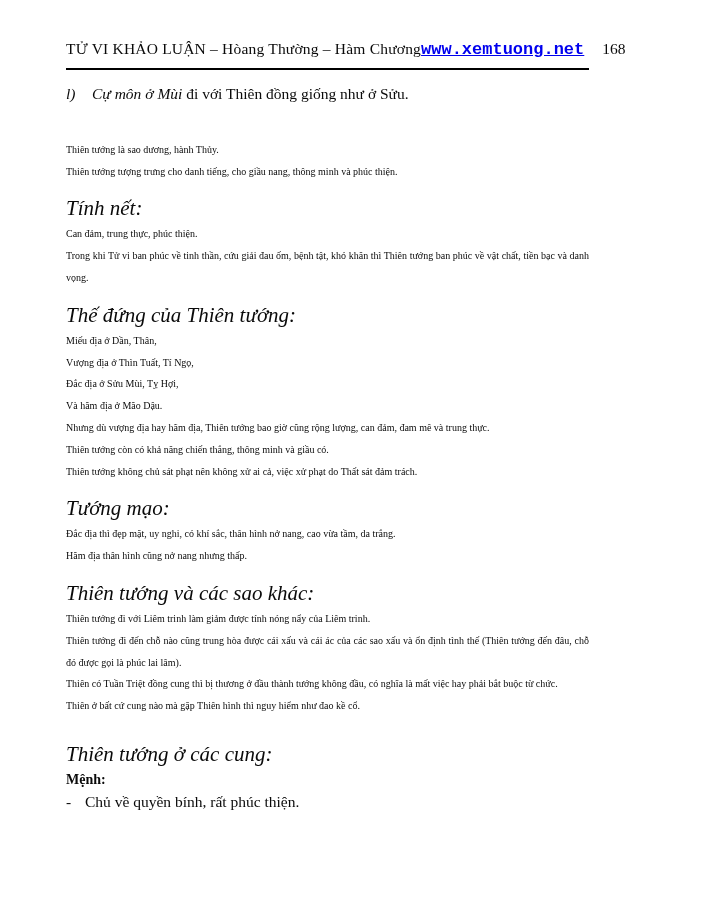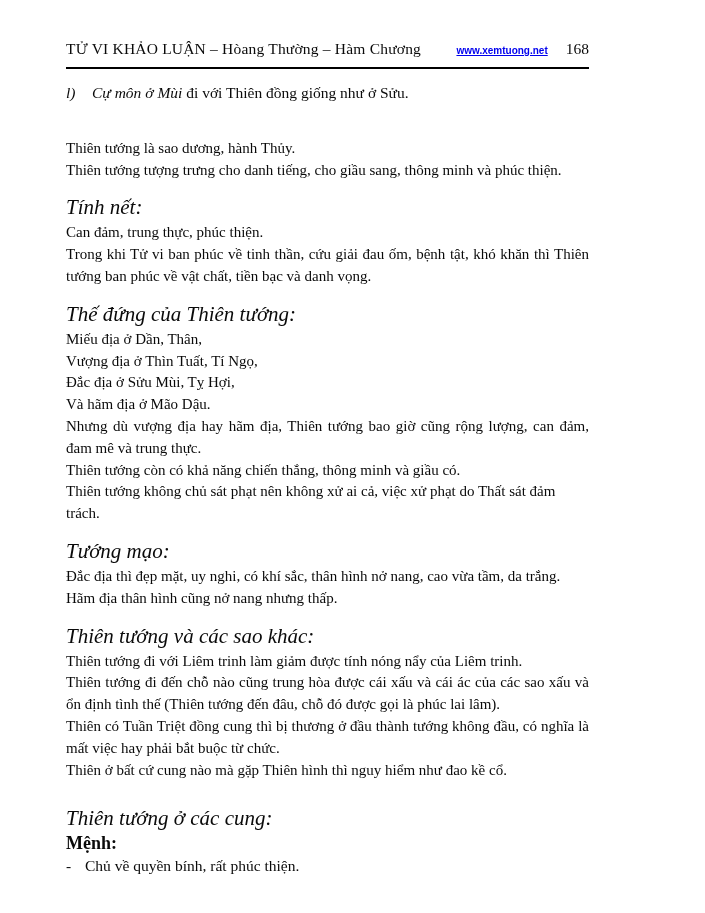--- a/index.html
+++ b/index.html
@@ -17,36 +17,36 @@
   }
   
   .doc-header {
     display: flex;
     align-items: baseline;
     font-size: 15.5px;
     white-space: nowrap;
   }
   .hdr-title { flex: 1; letter-spacing: 0.2px; }
   .hdr-link {
-    font-family: Liberation Sans, sans-serif;
+    font-family: Liberation Mono, monospace;
     font-weight: bold;
-    font-size: 10px;
+    font-size: 17px;
     text-decoration: underline;
     margin-right: 18px;
     cursor: pointer;
   }
   .hdr-page { }
   .rule {
     margin-top: 9px;
     border-top: 2px solid #000;
     height: 0;
   }
   
   .body-line, .para {
-    font-size: 15px;
+    font-size: 10px;
     line-height: 21.8px;
     margin: 0;
   }
   .para { text-align: justify; }
   .list-line {
     display: flex;
     margin-top: 13px;
     font-size: 15.5px;
     line-height: 21.8px;
   }
@@ -62,21 +62,21 @@
   .section-heading {
     font-style: italic;
     font-size: 21px;
     line-height: 23px;
     margin-top: 15px;
     margin-bottom: 3px;
   }
   .section-heading.big-gap { margin-top: 26px; }
   .sub-heading {
     font-weight: bold;
-    font-size: 18px;
+    font-size: 14px;
     line-height: 21.8px;
   }
   .dash-line {
     display: flex;
     font-size: 15.5px;
     line-height: 21.8px;
   }
   .dash-marker { width: 19px; flex: none; }
 </style>
 </head>
@@ -93,21 +93,21 @@
   <div class="rule"></div>
 
   <div class="list-line">
     <span class="list-marker">l)</span>
     <span><span class="it">Cự môn ở Mùi</span><span> đi với Thiên đồng giống như ở Sửu.</span></span>
   </div>
 
 
   <div class="intro-block">
     <p class="body-line">Thiên tướng là sao dương, hành Thủy.</p>
-    <p class="body-line">Thiên tướng tượng trưng cho danh tiếng, cho giầu sang, thông minh và phúc thiện.</p>
+    <p class="body-line">Thiên tướng tượng trưng cho danh tiếng, cho giầu nang, thông minh và phúc thiện.</p>
   </div>
 
   <div>
     <div class="section-heading">Tính nết:</div>
     <p class="body-line">Can đảm, trung thực, phúc thiện.</p>
     <p class="para">Trong khi Tử vi ban phúc về tinh thần, cứu giải đau ốm, bệnh tật, khó khăn thì Thiên tướng ban phúc về vật chất, tiền bạc và danh vọng.</p>
   </div>
 
   <div>
     <div class="section-heading">Thế đứng của Thiên tướng:</div>

